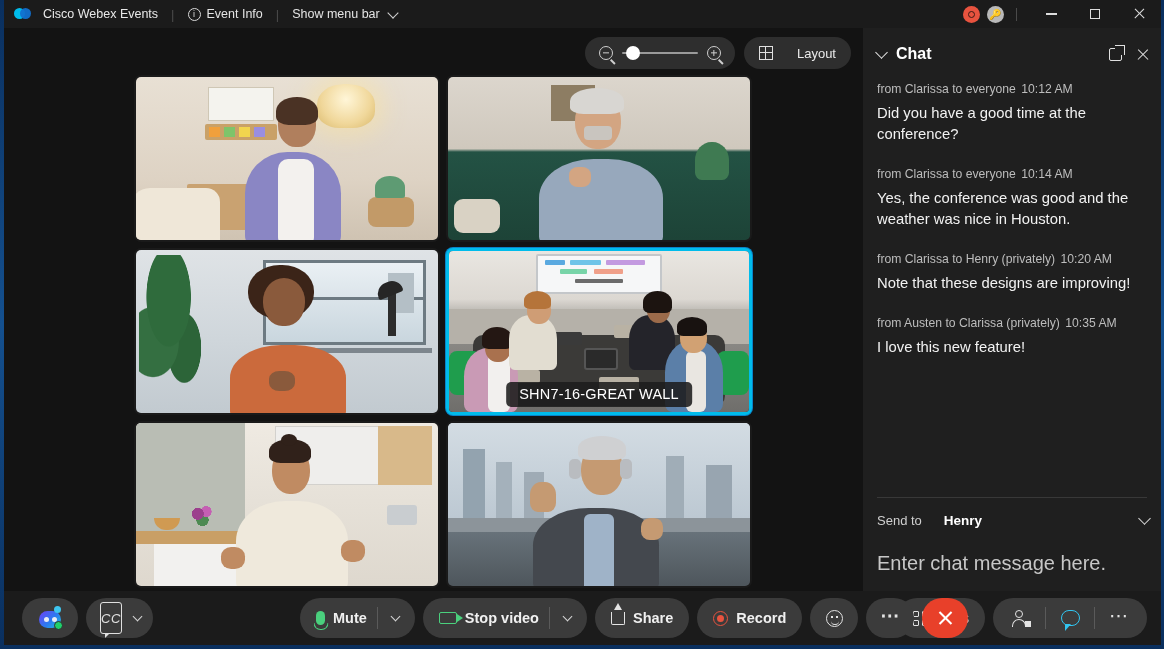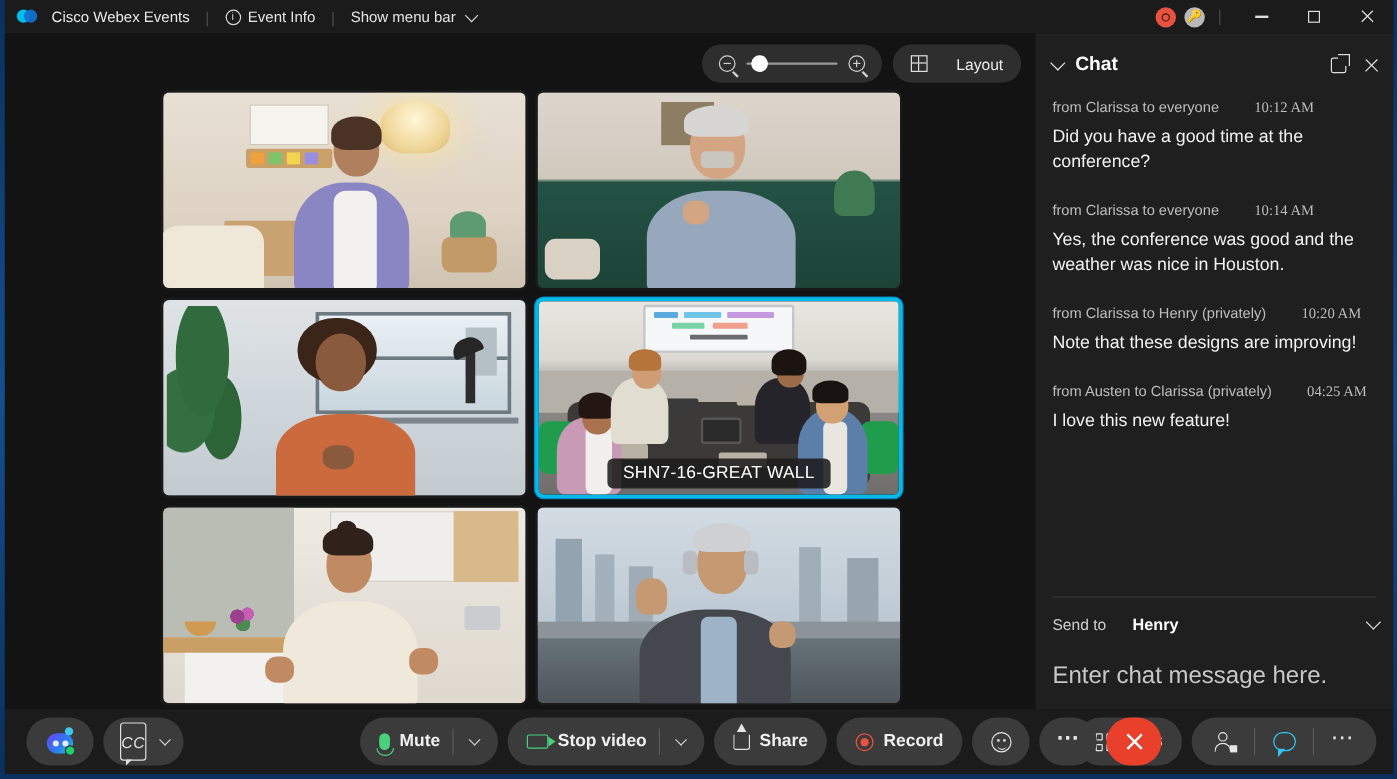--- a/index.html
+++ b/index.html
@@ -265,21 +265,21 @@
   .popout-ico{width:13px;height:13px;border:1.5px solid #e0e0e0;border-radius:2px;position:relative;}
   .popout-ico:after{content:"";position:absolute;right:-4px;top:-4px;width:9px;height:9px;
     border-top:1.5px solid #e0e0e0;border-right:1.5px solid #e0e0e0;background:#1f1f1f;}
   .xs-glyph{position:relative;width:13px;height:13px;}
   .xs-glyph:before,.xs-glyph:after{content:"";position:absolute;left:0;top:6px;width:14px;height:1.4px;background:#e0e0e0;}
   .xs-glyph:before{transform:rotate(45deg);} .xs-glyph:after{transform:rotate(-45deg);}
 
   .chat-msgs { flex:1; overflow:hidden; padding: 8px 14px 0 14px; }
   .msg { margin-bottom: 22px; }
   .msg .meta { color:#bdbdbd; font-size: 12.2px; margin-bottom: 7px; }
-  .msg .meta .time { margin-left: 26px; font-family: Liberation Serif, serif; }
+  .msg .meta .time { margin-left: 2px; }
   .msg .text { color:#f2f2f2; font-size: 14.8px; line-height: 1.42; }
 
   .chat-divider { height:1px; background:#383838; margin: 0 14px; }
   .sendto-row {
     height: 44px; display:flex; align-items:center; padding: 0 12px 0 14px; gap: 22px;
   }
   .sendto-row .lbl { color:#cfcfcf; font-size: 13px; }
   .sendto-row .val { color:#fff; font-size: 13.5px; font-weight:bold; }
   .sendto-row .schev { margin-left:auto; width:9px;height:9px;
     border-right:1.6px solid #dadada;border-bottom:1.6px solid #dadada;transform:rotate(45deg);margin-bottom:4px;}
@@ -518,21 +518,21 @@
       <div class="msg">
         <div class="meta">
           <span>from Clarissa to Henry (privately)</span>
           <span class="time">10:20 AM</span>
         </div>
         <div class="text">Note that these designs are improving!</div>
       </div>
       <div class="msg">
         <div class="meta">
           <span>from Austen to Clarissa (privately)</span>
-          <span class="time">04:25 AM</span>
+          <span class="time">10:35 AM</span>
         </div>
         <div class="text">I love this new feature!</div>
       </div>
     </div>
 
     <div class="chat-divider"></div>
     <div class="sendto-row">
       <span class="lbl">Send to</span>
       <span class="val">Henry</span>
       <span class="schev"></span>

